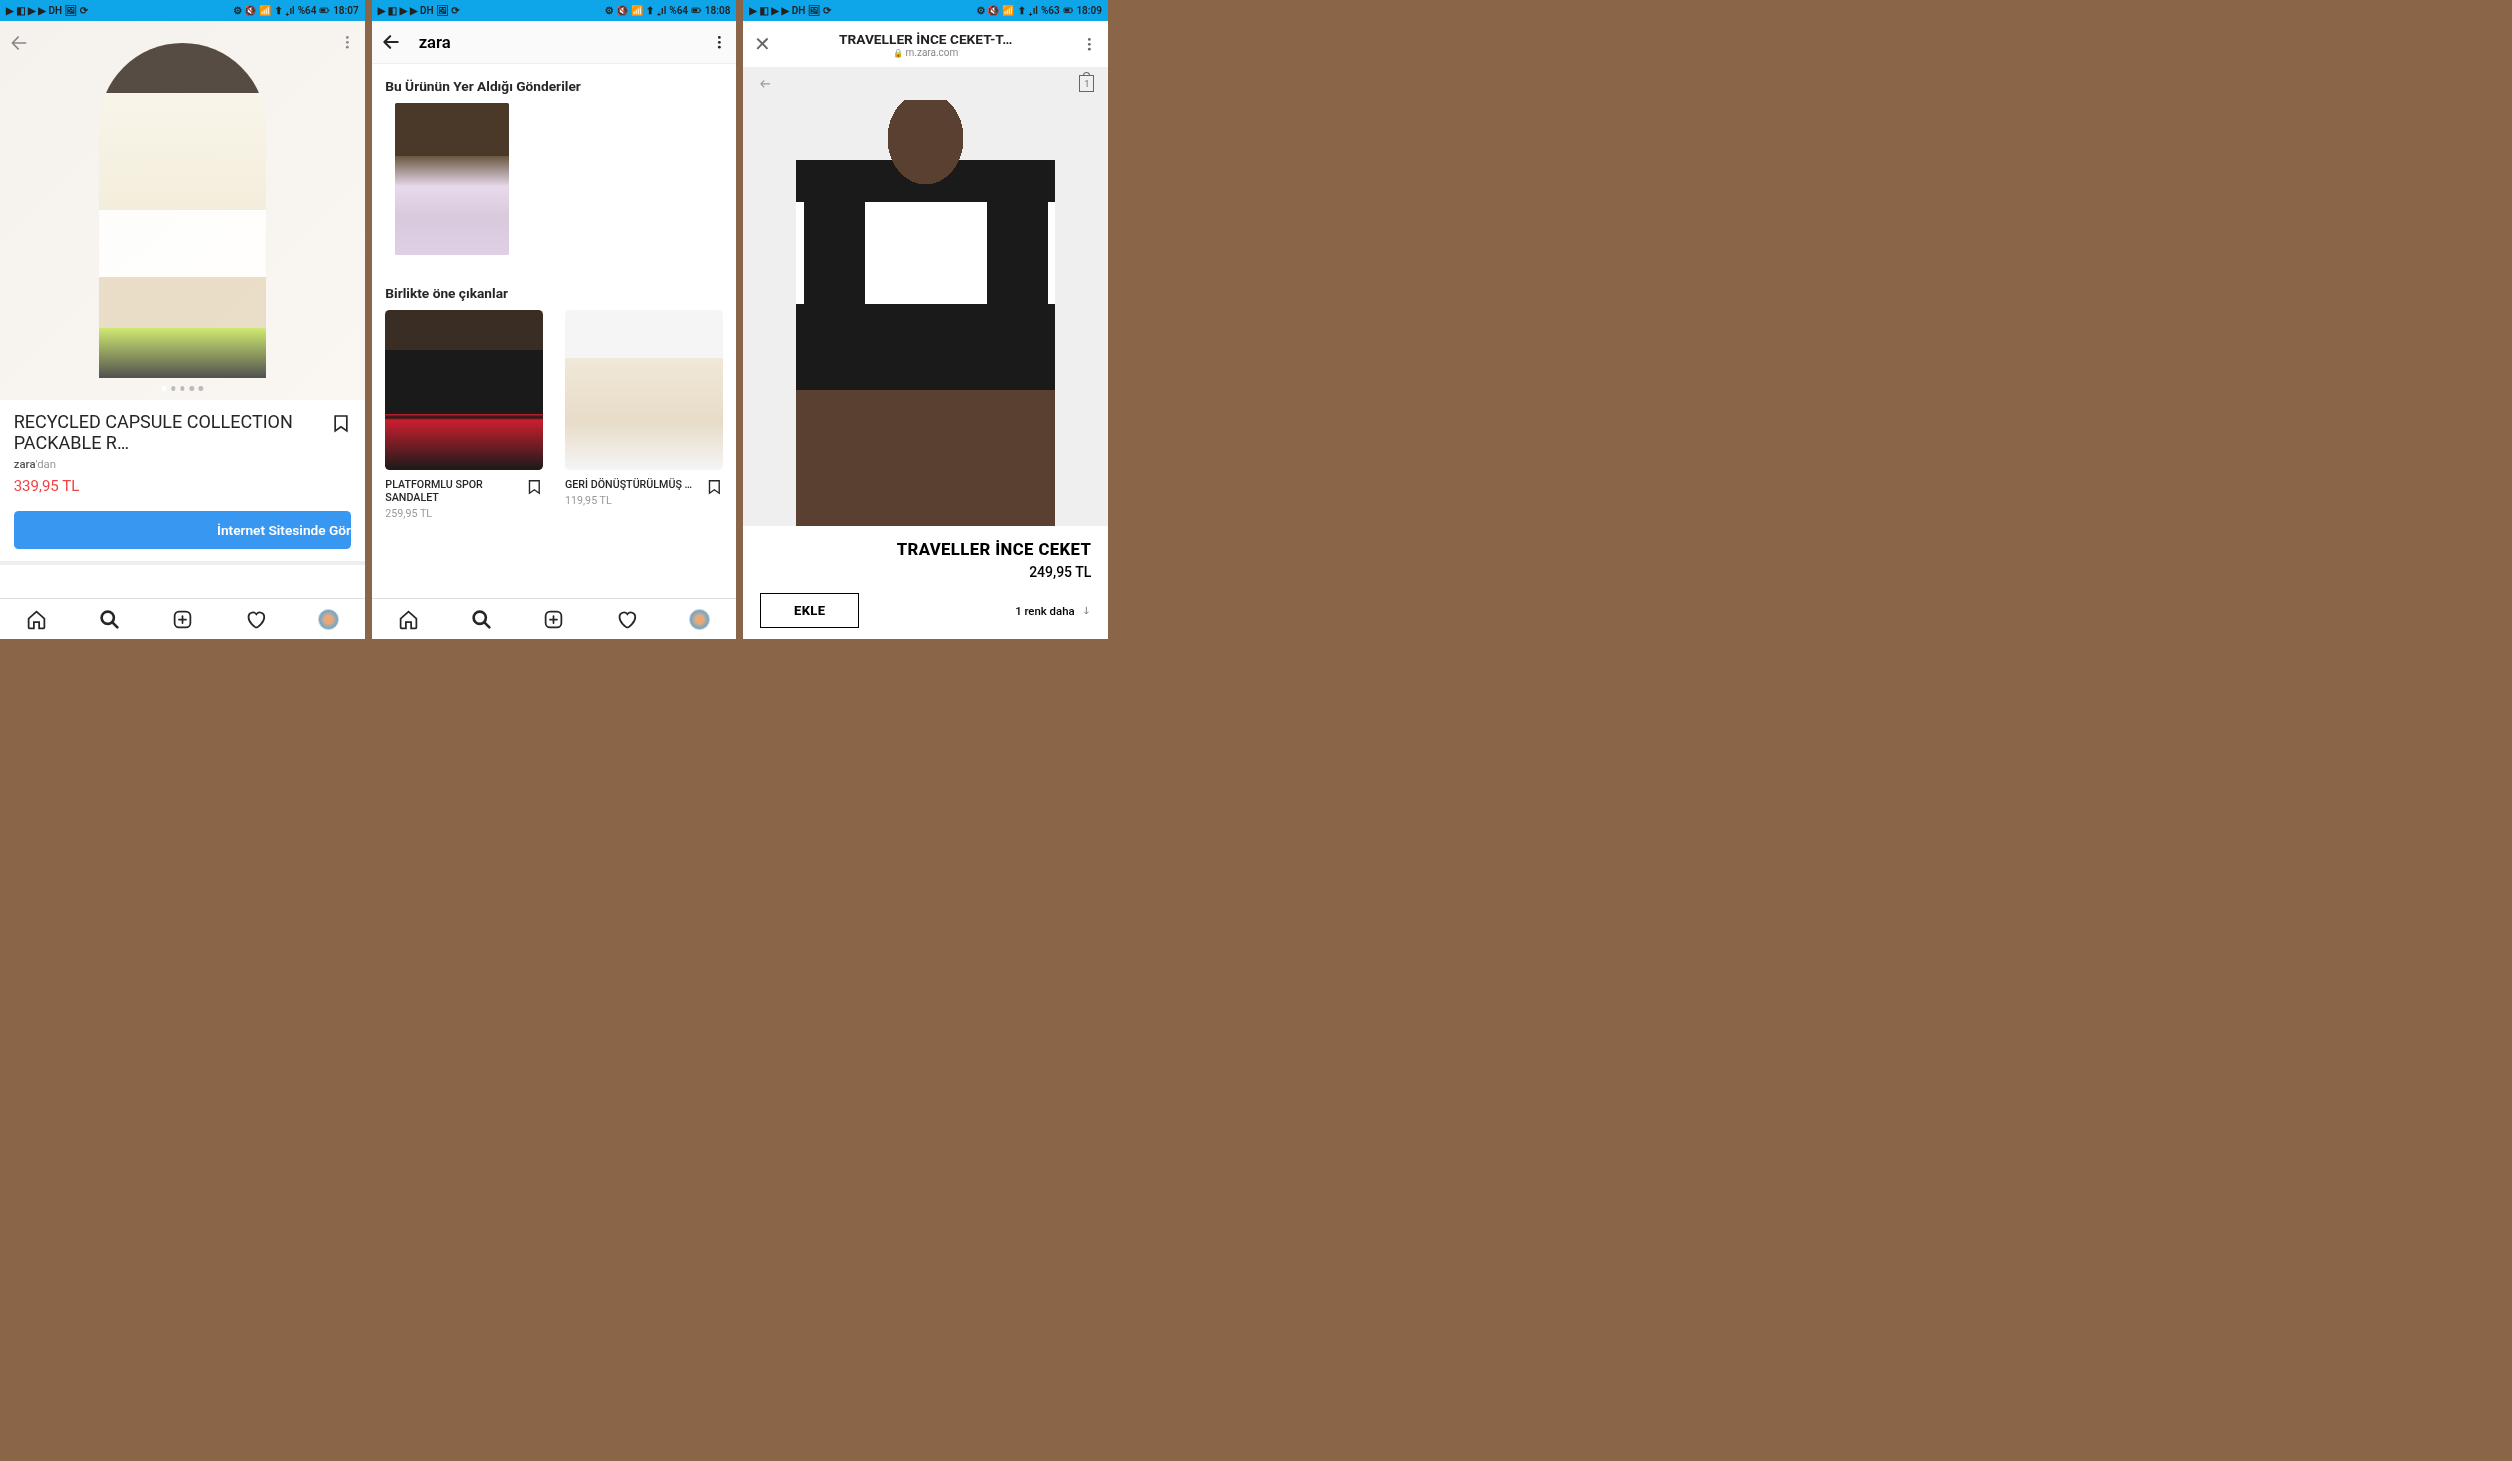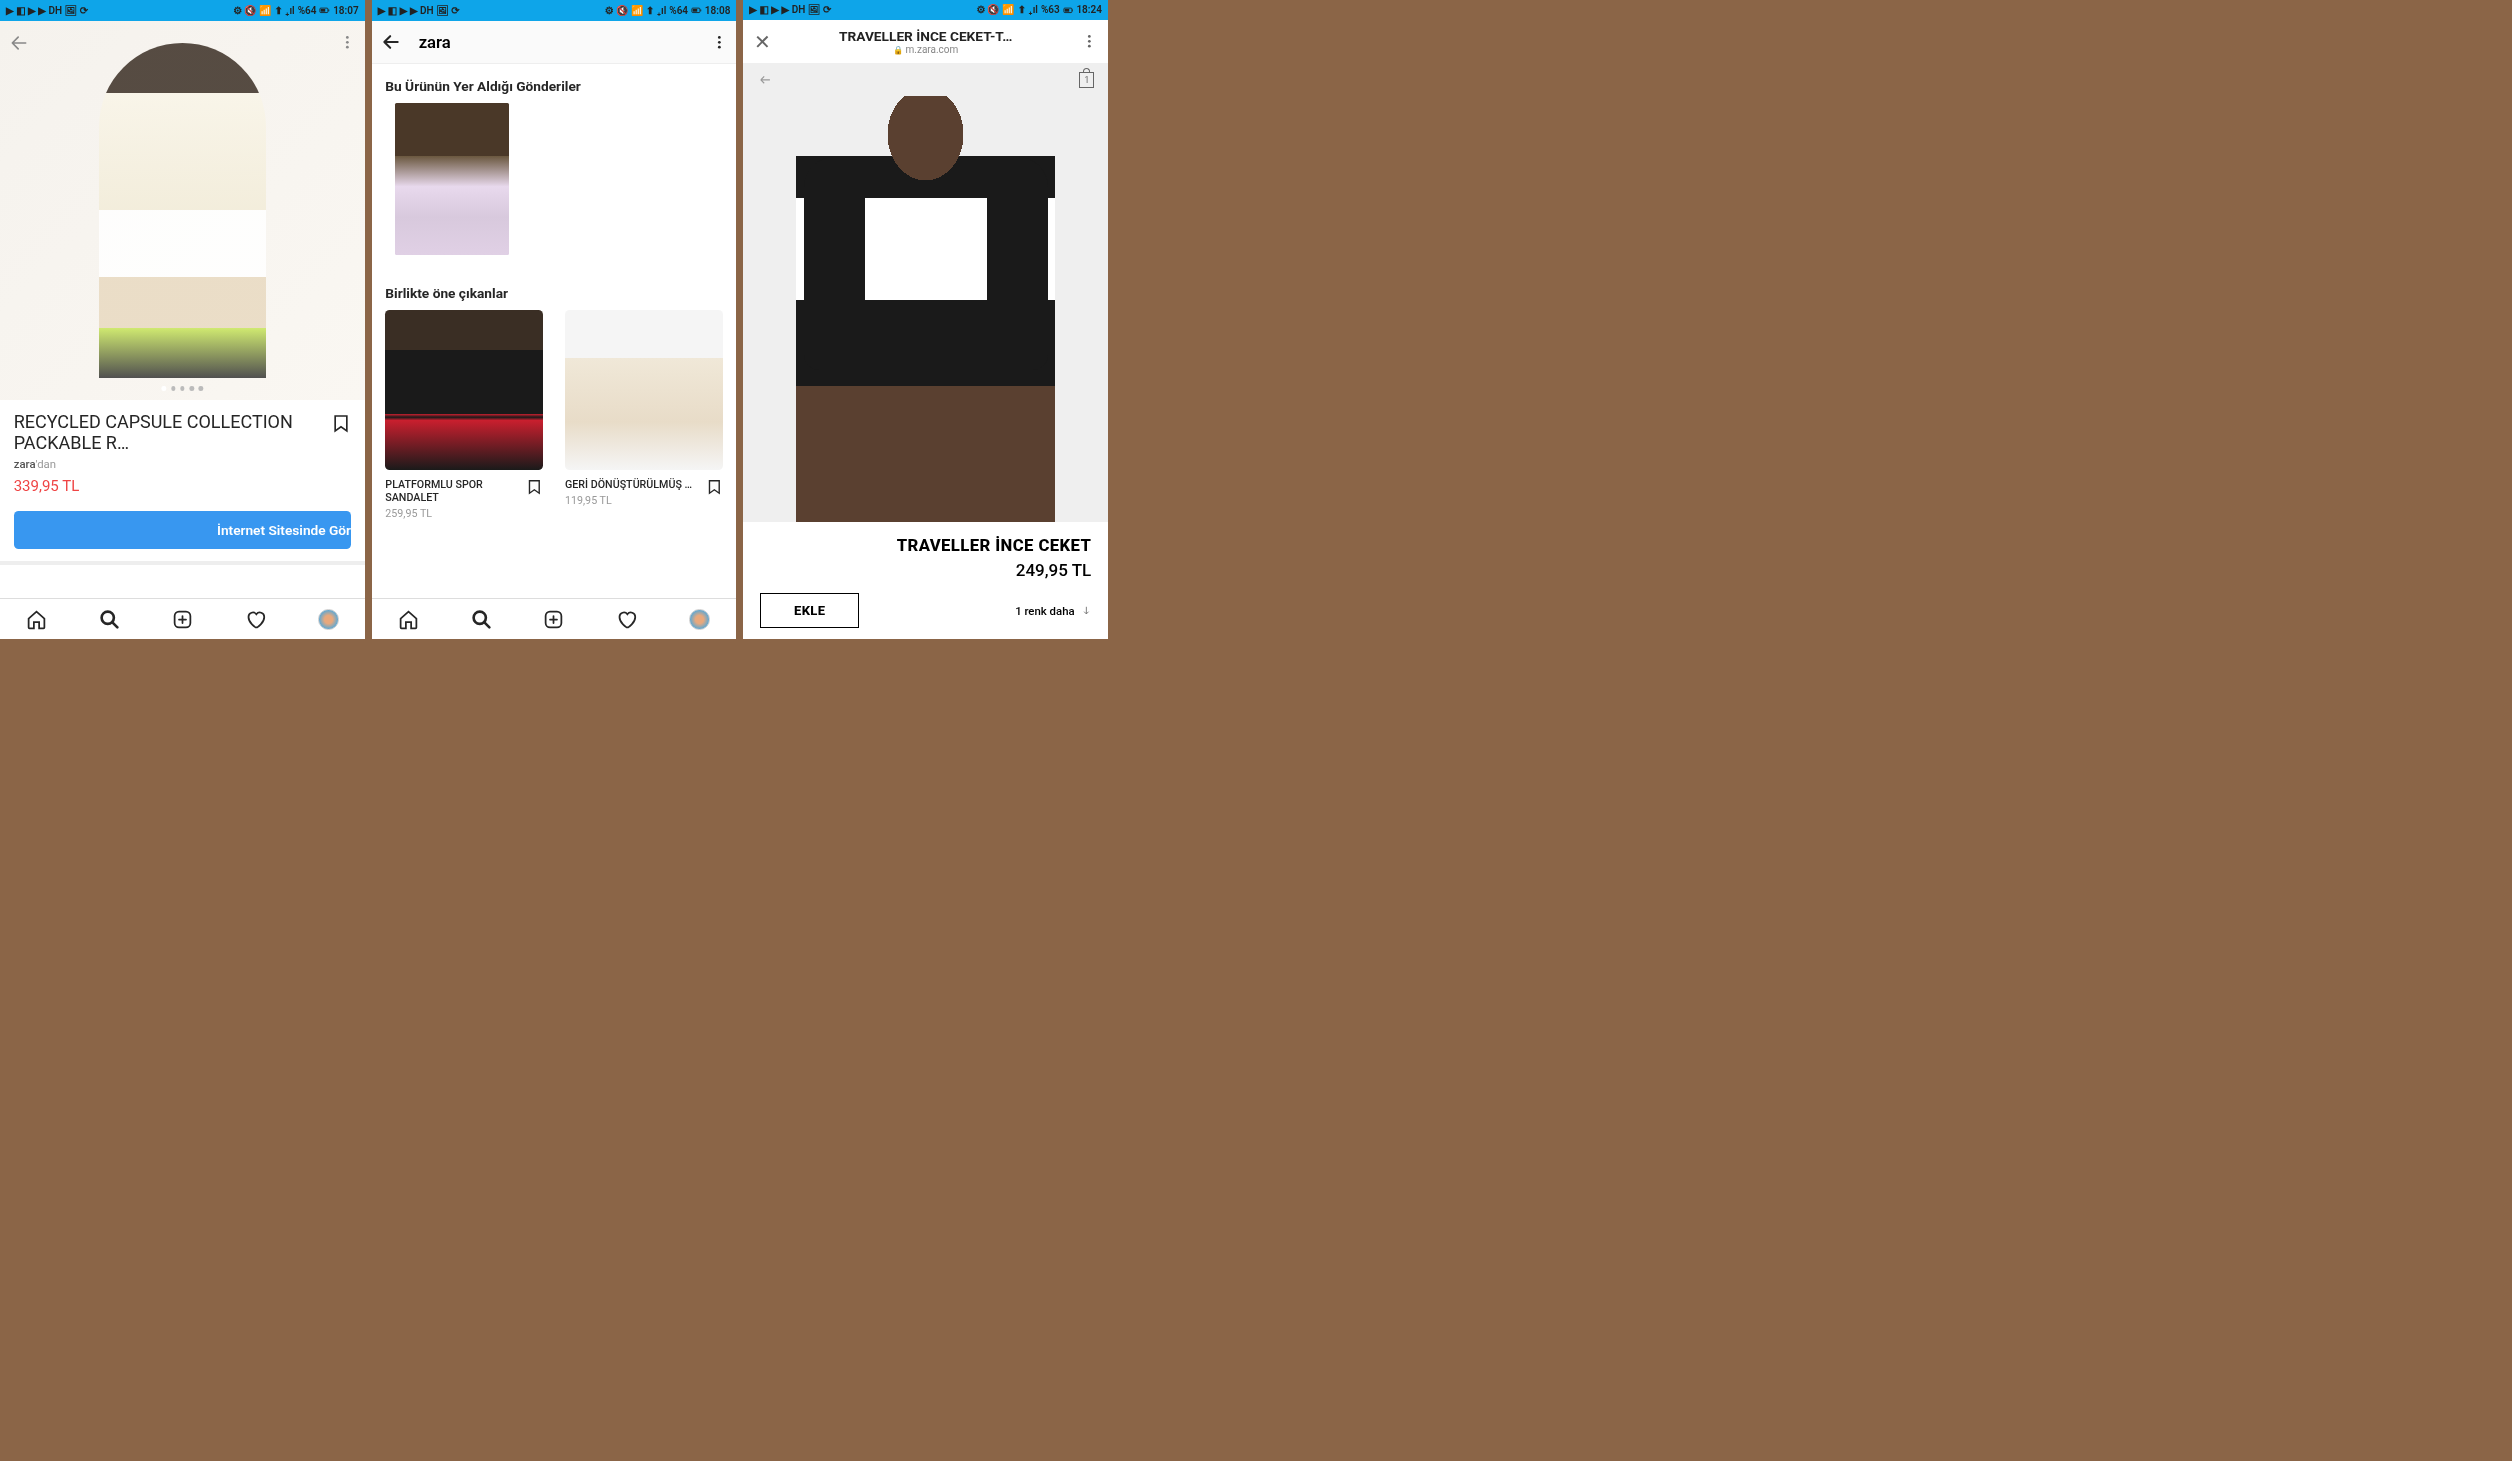--- a/index.html
+++ b/index.html
@@ -145,21 +145,21 @@
         #5a4030 68%, #5a4030 100%);
     position:relative;
   }
   .p3-model::before, .p3-model::after {
     content:""; position:absolute; top:61px; width:61px; height:213px; background:#1a1a1a;
   }
   .p3-model::before { left: 7.6px; border-radius: 30px 0 0 15px; }
   .p3-model::after { right: 7.6px; border-radius: 0 30px 15px 0; }
   .p3-bottom { background:#fff; padding: 13.7px 16.7px 10.7px; text-align: right; }
   .p3-prod-title { font-size: 16.7px; font-weight: 800; letter-spacing: 0.4px; }
-  .p3-prod-price { font-size: 17px; font-weight: 500; margin-top: 4.6px; }
+  .p3-prod-price { font-size: 14px; font-weight: 500; margin-top: 4.6px; }
   .p3-actions { display:flex; align-items:center; justify-content:space-between; margin-top: 13.7px; }
   .p3-ekle { border: 1.5px solid #000; padding: 9px 33px; font-size: 13px; font-weight: 800; letter-spacing: 0.4px; }
   .p3-more-color { font-size: 11.4px; font-weight: 500; display:flex; align-items:center; gap:6px; }
   .arrow-down { width:10.7px; height:10.7px; opacity:0.7; }
 
   
   svg { display:block; }
 </style>
 </head>
 <body>
@@ -314,21 +314,21 @@
         <span class="status-text">▶ ◧ ▶ ▶ DH 🖼 ⟳</span>
       </div>
     <div class="status-right">
       <span class="status-text">⚙ 🔇 📶 ⬆ ₊ıl</span>
       <span class="status-text">%63</span>
       <svg class="status-icon" viewBox="0 0 24 24">
           <rect x="2" y="7" width="18" height="10" rx="2" fill="none" stroke="#222" stroke-width="2"></rect>
           <rect x="4" y="9" width="10" height="6" fill="#222"></rect>
           <rect x="21" y="10" width="2" height="4" fill="#222"></rect>
         </svg>
-      <span class="status-text">18:24</span>
+      <span class="status-text">18:09</span>
     </div>
   </div>
 
   <div class="p3-browser-header">
     <span class="p3-close">✕</span>
     <div class="p3-title-wrap">
       <div class="p3-title">TRAVELLER İNCE CEKET-T…</div>
       <div class="p3-url">m.zara.com</div>
     </div>
     <svg class="more-dots" viewBox="0 0 24 24">

